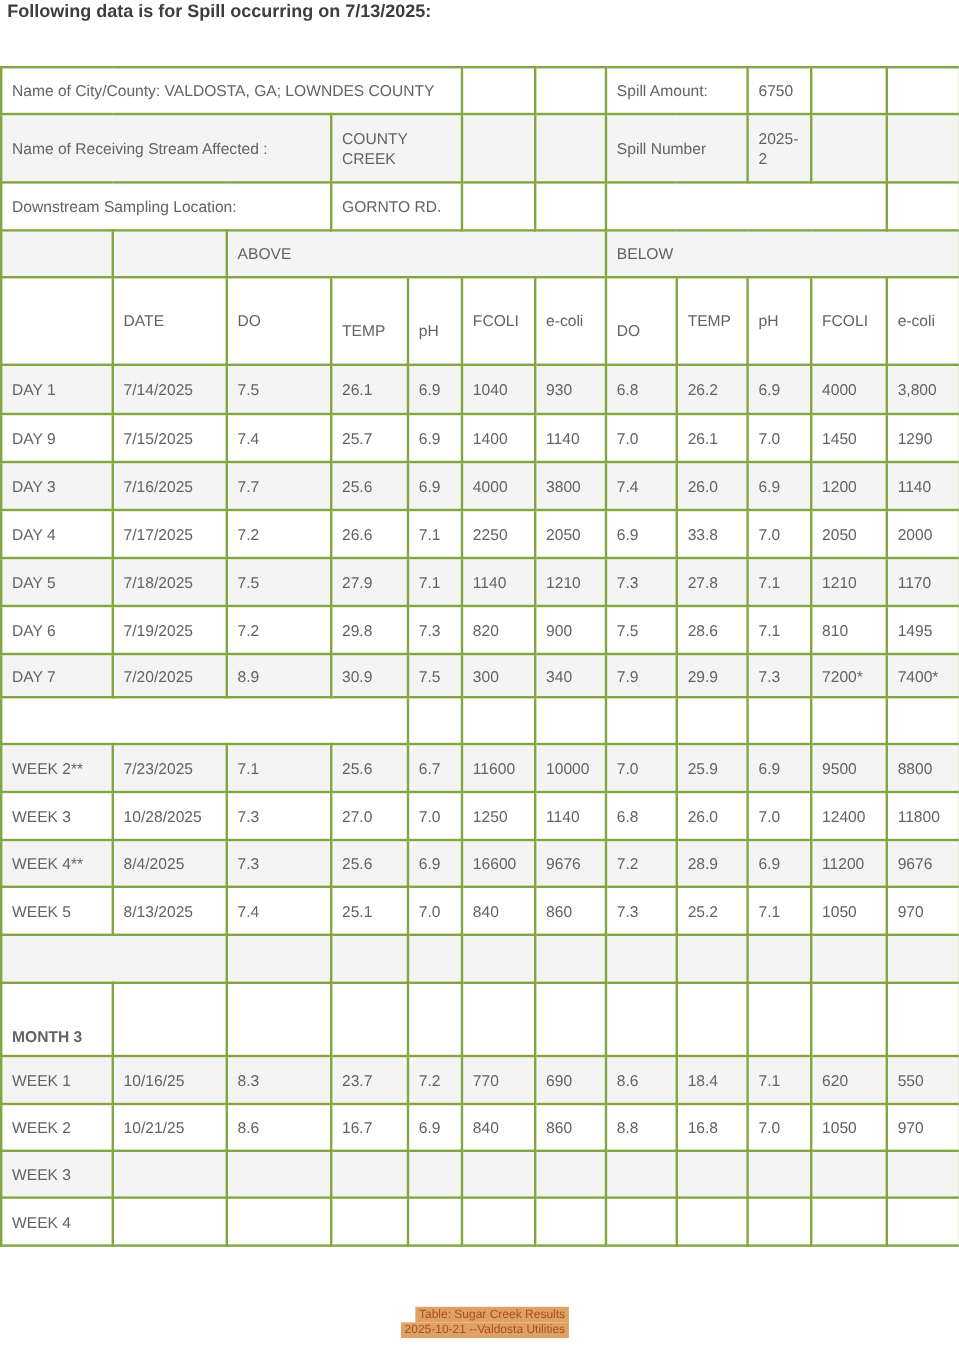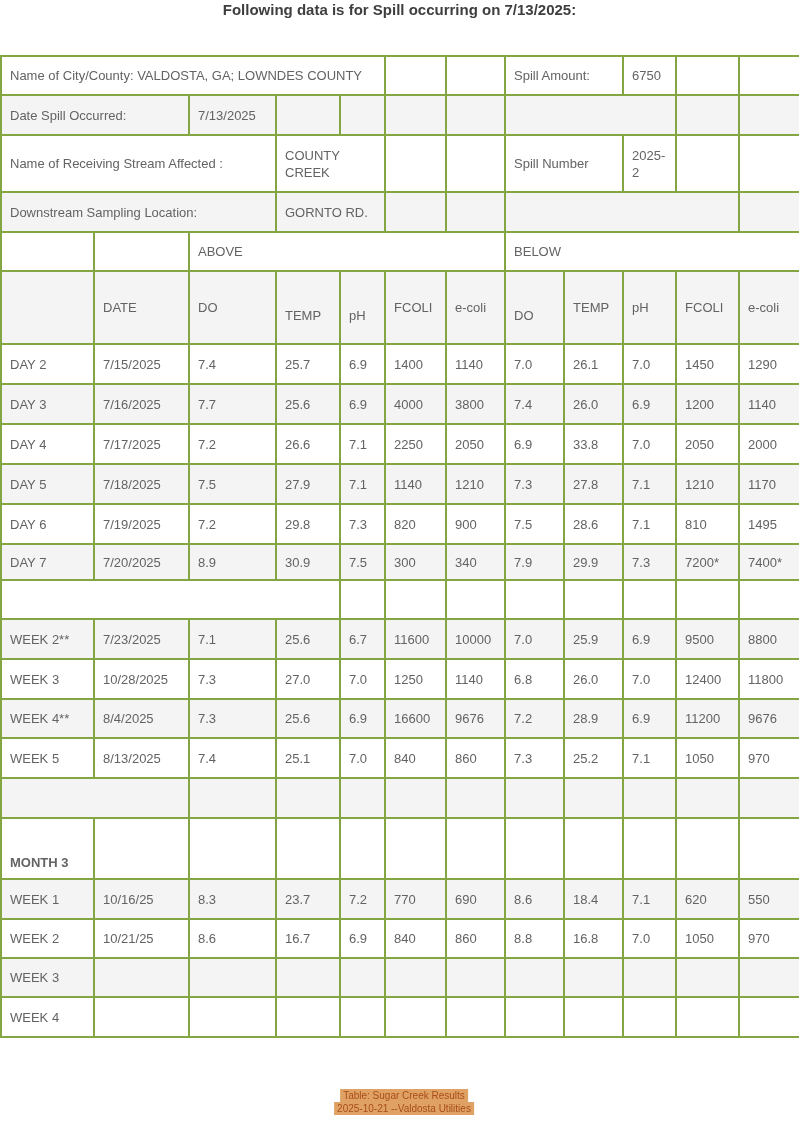--- a/index.html
+++ b/index.html
@@ -2,39 +2,39 @@
 <html><head>
 <meta charset="utf-8">
 <style>
   html,body{margin:0;padding:0;}
   body{
     width:799px;height:1122px;overflow:hidden;background:#ffffff;
     font-family:"Liberation Sans", sans-serif;position:relative;
   }
   .page-title{
     font-size:15px;font-weight:bold;color:#3e3e3e;
-    margin:0;padding:1px 6px 0 6px;height:55px;box-sizing:border-box;text-align:center;
+    margin:0;padding:1px 6px 0 6px;height:55px;box-sizing:border-box;
   }
   table.tbl{
     border-collapse:collapse;table-layout:fixed;width:799px;
     font-size:13px;color:#636363;
   }
   .tbl td{
     border:2px solid #83a643;
     padding:2px 8px;vertical-align:middle;overflow:hidden;
     line-height:17px;background:#ffffff;
   }
   .tbl tr:nth-child(even) td{background:#f4f4f4;} tr.h34 td{height:30px;} tr.h37 td{height:33px;}
   tr.h38 td{height:34px;} tr.h39 td{height:35px;} tr.h54 td{height:50px;font-weight:bold;}
   tr.h55 td{height:51px;}
   td.lo{padding-top:18px;}
   td.va-b{vertical-align:bottom;padding-bottom:7px;}
   .caption{
     position:absolute;left:404px;top:1089px;transform:translateX(-50%);
-    text-align:center;font-size:10px;line-height:13px;white-space:nowrap;
+    text-align:right;font-size:10px;line-height:13px;white-space:nowrap;
   }
   .caption .hl{
     background:#e0a264;color:#a84d1c;padding:0 3px;display:inline-block;
   }
 </style>
 </head>
 <body>
 
 <h1 class="page-title">Following data is for Spill occurring on 7/13/2025:</h1>
 
@@ -58,31 +58,20 @@
   <tr class="h37">
     <td colspan="5">Name of City/County: VALDOSTA, GA; LOWNDES COUNTY</td>
     <td></td>
     <td></td>
     <td colspan="2">Spill Amount:</td>
     <td>6750</td>
     <td></td>
     <td></td>
   </tr>
 
-  <tr class="h38">
-    <td colspan="2">Date Spill Occurred:</td>
-    <td>7/13/2025</td>
-    <td></td>
-    <td></td>
-    <td></td>
-    <td></td>
-    <td colspan="3"></td>
-    <td></td>
-    <td></td>
-  </tr>
 
 
   <tr class="h55">
     <td colspan="3">Name of Receiving Stream Affected :</td>
     <td colspan="2">COUNTY CREEK</td>
     <td></td>
     <td></td>
     <td colspan="2">Spill Number</td>
     <td>2025-2</td>
     <td></td>
@@ -114,23 +103,37 @@
     <td class="lo">pH</td>
     <td>FCOLI</td>
     <td>e-coli</td>
     <td class="lo">DO</td>
     <td>TEMP</td>
     <td>pH</td>
     <td>FCOLI</td>
     <td>e-coli</td>
   </tr>
 
-
-  <tr class="h38">
-    <td>DAY 2</td>
+  <tr class="h39">
+    <td>DAY 1</td>
+    <td>7/14/2025</td>
+    <td>7.5</td>
+    <td>26.1</td>
+    <td>6.9</td>
+    <td>1040</td>
+    <td>930</td>
+    <td>6.8</td>
+    <td>26.2</td>
+    <td>6.9</td>
+    <td>4000</td>
+    <td>3,800</td>
+  </tr>
+
+  <tr class="h38">
+    <td>DAY 9</td>
     <td>7/15/2025</td>
     <td>7.4</td>
     <td>25.7</td>
     <td>6.9</td>
     <td>1400</td>
     <td>1140</td>
     <td>7.0</td>
     <td>26.1</td>
     <td>7.0</td>
     <td>1450</td>

